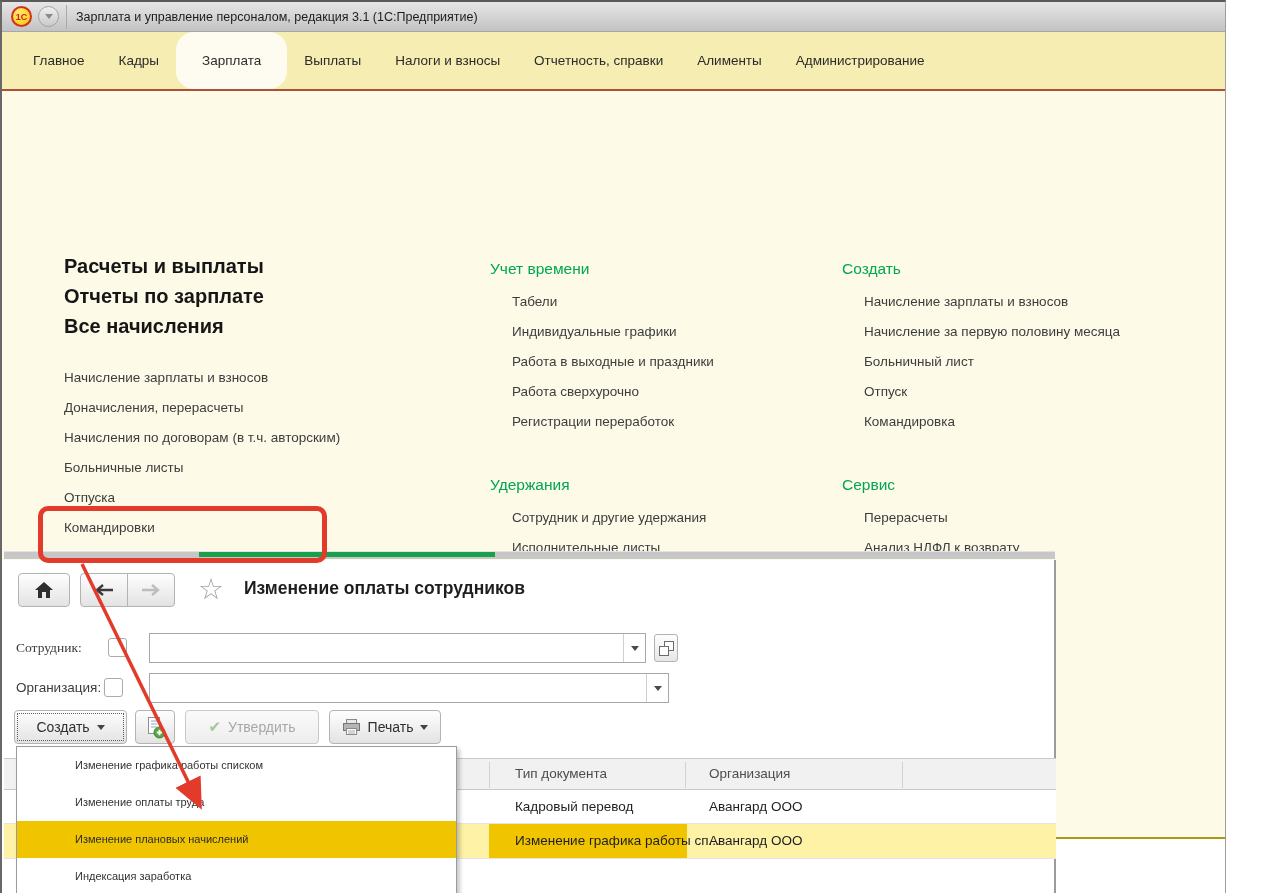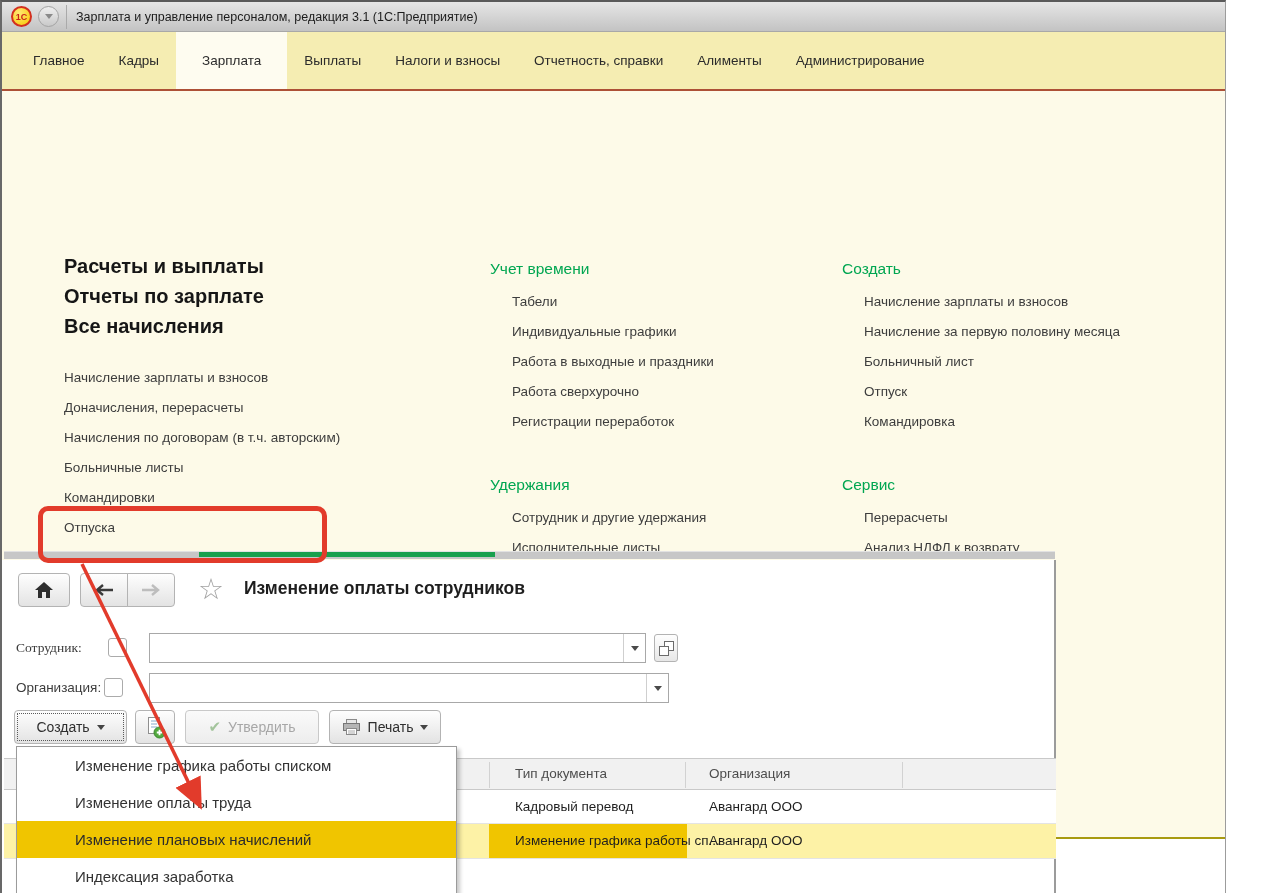--- a/index.html
+++ b/index.html
@@ -33,21 +33,21 @@
   .title-sep { position:absolute; left:64px; top:3px; width:1px; height:24px; background:#aaa; }
   .title-text { position:absolute; left:74px; top:0; line-height:30px; font-size:12.5px; color:#1c1c1c; }
 
   
   .tabbar {
     position:absolute; left:0; top:30px; width:100%; height:57px;
     background:#f5edb2; display:flex; padding-left:14px;
   }
   .tabline { position:absolute; left:0; top:87px; width:100%; height:2px; background:#ad5036; }
   .tab { line-height:57px; padding:0 17px; font-size:13.5px; color:#2b2b2b; cursor:default; white-space:nowrap; }
-  .tab.active { background:#fefcf0; padding:0 26px; }
+  .tab.active { background:#fefcf0; padding:0 26px;border-radius:18px; }
 
   
   .menu-panel { position:absolute; left:0; top:89px; width:100%; height:469px; background:#fdfae8; }
   .mcol { position:absolute; }
   .col1 { left:62px; top:160px; width:400px; }
   .col2 { left:488px; top:160px; width:345px; }
   .col3 { left:840px; top:160px; width:420px; }
   .b-item { height:30px; line-height:30px; font-size:20px; font-weight:bold; color:#161616; cursor:pointer; }
   .m-item { height:30px; line-height:30px; font-size:13.5px; color:#3d3d3d; cursor:pointer; white-space:nowrap; }
   .group2 { margin-top:22px; }
@@ -98,21 +98,21 @@
   .row1 { top:230px; height:34px; background:#fff; border-bottom:1px solid #e4e4e4; }
   .row2 { top:264px; height:35px; background:#fdf2a6; border-bottom:1px solid #e4e4e4; }
   .cell { position:absolute; line-height:34px; white-space:nowrap; }
   .cell-hl { position:absolute; left:485px; top:0; width:198px; height:34px; background:#f0c500; }
 
   
   .create-menu {
     position:absolute; left:12px; top:186px; width:441px; height:160px;
     background:#fff; border:1px solid #9b9b9b; box-shadow:3px 3px 4px rgba(0,0,0,.22); z-index:30;
   }
-  .cm-item { height:37px; line-height:37px; padding-left:58px; font-size:15px; color:#333; cursor:pointer; white-space:nowrap; }
+  .cm-item { height:37px; line-height:37px; padding-left:58px; font-size:11px; color:#333; cursor:pointer; white-space:nowrap; }
   .cm-item.hl { background:#f0c500; color:#2b2b2b; }
 
   
   .right-strip { position:absolute; left:1054px; top:558px; width:208px; height:277px; background:#fdfae8; }
   .right-strip-line { position:absolute; left:1054px; top:835px; width:208px; height:2px; background:#a89a10; }
   .right-strip-white { position:absolute; left:1054px; top:837px; width:208px; height:56px; background:#fff; }
 
   
   .anno-box { position:absolute; left:36px; top:504px; width:289px; height:57px; border:5px solid #e23b2b; border-radius:10px; z-index:40; pointer-events:none; }
   .anno-svg { position:absolute; left:0; top:0; width:1262px; height:893px; z-index:41; pointer-events:none; }
@@ -149,22 +149,22 @@
 
     <div class="mcol col1">
       <div class="b-item">Расчеты и выплаты</div>
       <div class="b-item">Отчеты по зарплате</div>
       <div class="b-item">Все начисления</div>
       <div class="group2">
         <div class="m-item">Начисление зарплаты и взносов</div>
         <div class="m-item">Доначисления, перерасчеты</div>
         <div class="m-item">Начисления по договорам (в т.ч. авторским)</div>
         <div class="m-item">Больничные листы</div>
+        <div class="m-item">Отпуска</div>
         <div class="m-item">Командировки</div>
-        <div class="m-item">Отпуска</div>
         <div class="m-item">Премии</div>
         <div class="m-item">Данные для расчета зарплаты</div>
         <div class="m-item"><span class="focus-dotted">Изменение оплаты сотрудников</span></div>
       </div>
     </div>
 
     <div class="mcol col2">
       <div class="sec-h">Учет времени</div>
       <div class="sec-items">
         <div class="m-item">Табели</div>

